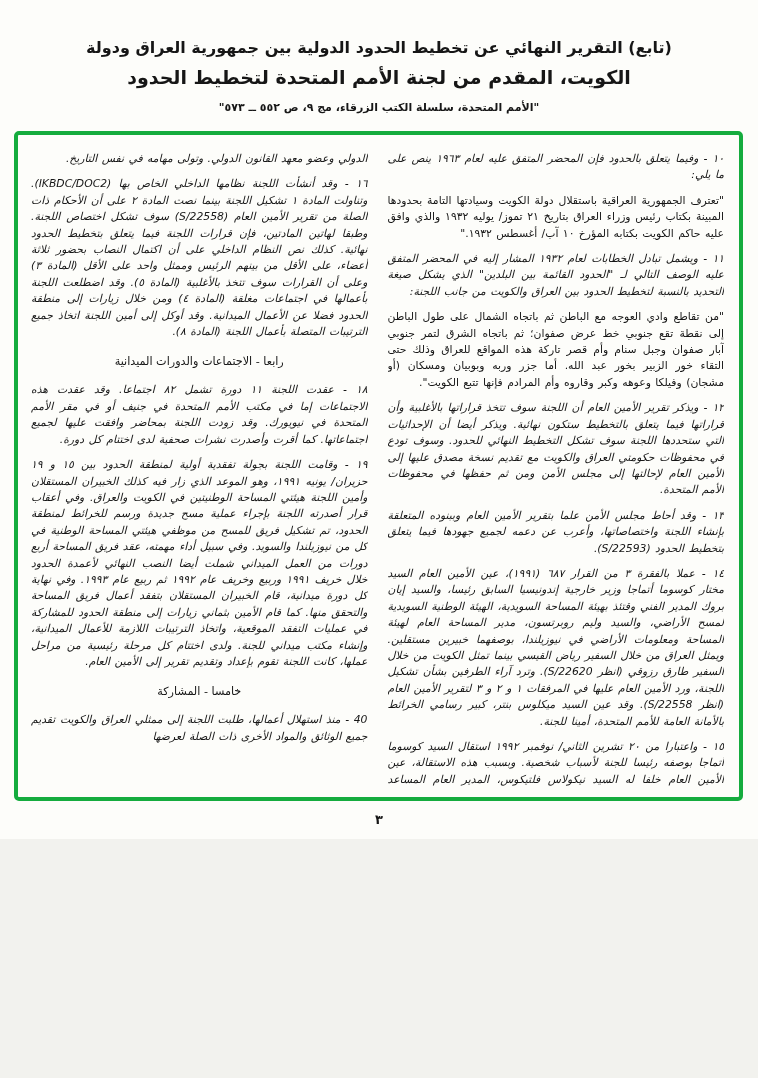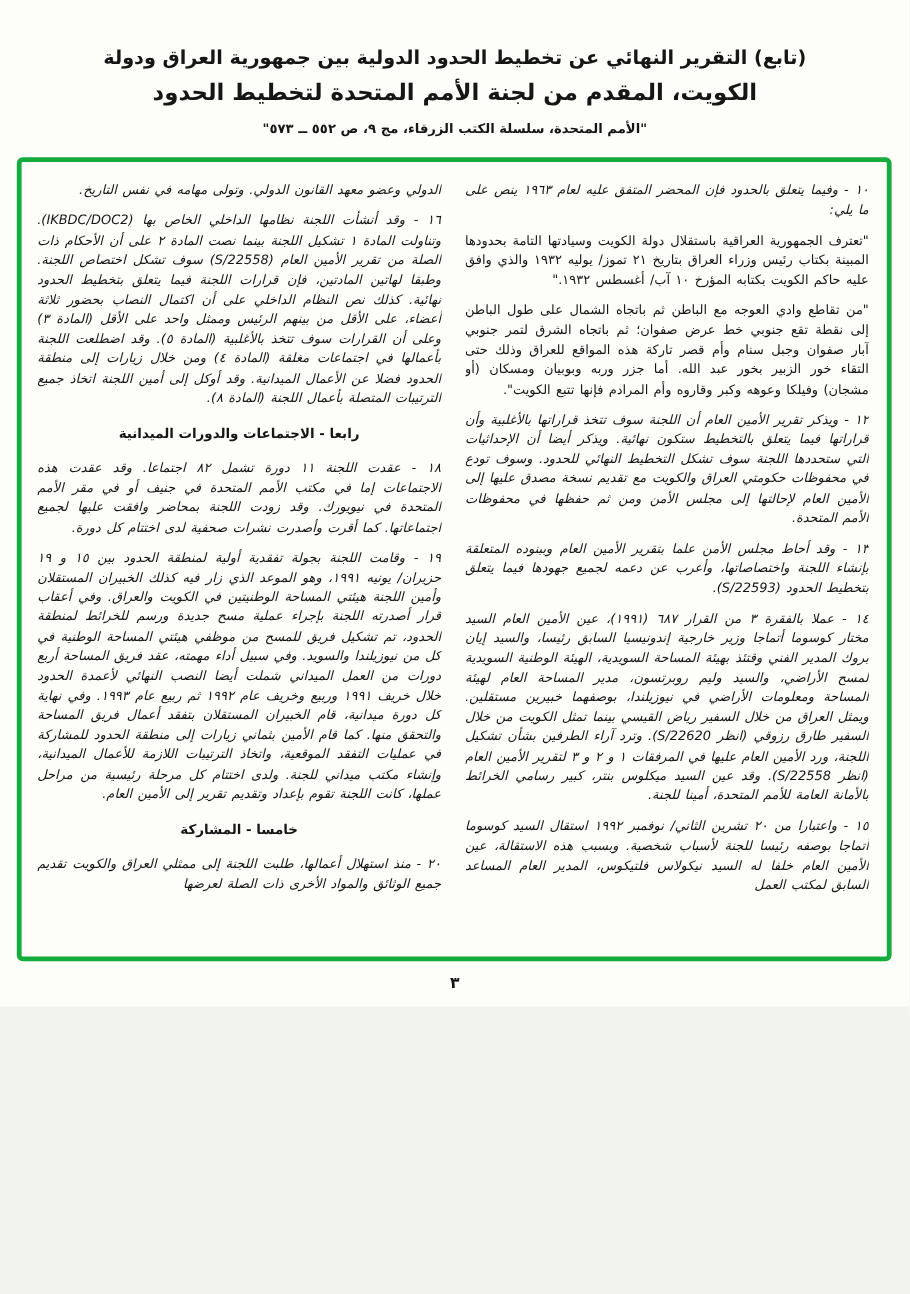--- a/index.html
+++ b/index.html
@@ -76,21 +76,21 @@
     font-style: italic;
   }
 
   .quote {
     margin-bottom: 9px;
     word-spacing: 1px;
   }
 
   .section-heading {
     text-align: center;
-    font-weight: bold;
+    font-weight: normal;
     font-size: 11.2px;
     margin: 13px 0 12px 0;
   }
 
   
   .page-number {
     position: absolute;
     bottom: 12px;
     left: 0;
     right: 0;
@@ -109,35 +109,36 @@
     <div class="h-line2">الكويت، المقدم من لجنة الأمم المتحدة لتخطيط الحدود</div>
     <div class="h-line3">"الأمم المتحدة، سلسلة الكتب الزرقاء، مج ٩، ص ٥٥٢ ــ ٥٧٣"</div>
   </div>
 
   <div class="content-frame">
     <div class="columns">
 
       <div class="col">
         <p class="para">١٠ - وفيما يتعلق بالحدود فإن المحضر المتفق عليه لعام ١٩٦٣ ينص على ما يلي:</p>
         <p class="quote">"تعترف الجمهورية العراقية باستقلال دولة الكويت وسيادتها التامة بحدودها المبينة بكتاب رئيس وزراء العراق بتاريخ ٢١ تموز/ يوليه ١٩٣٢ والذي وافق عليه حاكم الكويت بكتابه المؤرخ ١٠ آب/ أغسطس ١٩٣٢."</p>
+        <p class="para">١١ - ويشمل تبادل الخطابات لعام ١٩٣٢ المشار إليه في المحضر المتفق عليه الوصف التالي لـ "الحدود القائمة بين البلدين" الذي يشكل صيغة التحديد بالنسبة لتخطيط الحدود بين العراق والكويت من جانب اللجنة:</p>
         <p class="quote">"من تقاطع وادي العوجه مع الباطن ثم باتجاه الشمال على طول الباطن إلى نقطة تقع جنوبي خط عرض صفوان؛ ثم باتجاه الشرق لتمر جنوبي آبار صفوان وجبل سنام وأم قصر تاركة هذه المواقع للعراق وذلك حتى التقاء خور الزبير بخور عبد الله. أما جزر وربه وبوبيان ومسكان (أو مشجان) وفيلكا وعوهه وكبر وقاروه وأم المرادم فإنها تتبع الكويت".</p>
         <p class="para">١٢ - ويذكر تقرير الأمين العام أن اللجنة سوف تتخذ قراراتها بالأغلبية وأن قراراتها فيما يتعلق بالتخطيط ستكون نهائية. ويذكر أيضا أن الإحداثيات التي ستحددها اللجنة سوف تشكل التخطيط النهائي للحدود. وسوف تودع في محفوظات حكومتي العراق والكويت مع تقديم نسخة مصدق عليها إلى الأمين العام لإحالتها إلى مجلس الأمن ومن ثم حفظها في محفوظات الأمم المتحدة.</p>
         <p class="para">١٣ - وقد أحاط مجلس الأمن علما بتقرير الأمين العام وببنوده المتعلقة بإنشاء اللجنة واختصاصاتها، وأعرب عن دعمه لجميع جهودها فيما يتعلق بتخطيط الحدود (S/22593).</p>
         <p class="para">١٤ - عملا بالفقرة ٣ من القرار ٦٨٧ (١٩٩١)، عين الأمين العام السيد مختار كوسوما أتماجا وزير خارجية إندونيسيا السابق رئيسا، والسيد إيان بروك المدير الفني وقتئذ بهيئة المساحة السويدية، الهيئة الوطنية السويدية لمسح الأراضي، والسيد وليم روبرتسون، مدير المساحة العام لهيئة المساحة ومعلومات الأراضي في نيوزيلندا، بوصفهما خبيرين مستقلين. ويمثل العراق من خلال السفير رياض القيسي بينما تمثل الكويت من خلال السفير طارق رزوقي (انظر S/22620). وترد آراء الطرفين بشأن تشكيل اللجنة، ورد الأمين العام عليها في المرفقات ١ و ٢ و ٣ لتقرير الأمين العام (انظر S/22558). وقد عين السيد ميكلوس بنتر، كبير رسامي الخرائط بالأمانة العامة للأمم المتحدة، أمينا للجنة.</p>
         <p class="para">١٥ - واعتبارا من ٢٠ تشرين الثاني/ نوفمبر ١٩٩٢ استقال السيد كوسوما أتماجا بوصفه رئيسا للجنة لأسباب شخصية. وبسبب هذه الاستقالة، عين الأمين العام خلفا له السيد نيكولاس فلتيكوس، المدير العام المساعد السابق لمكتب العمل</p>
       </div>
 
       <div class="col">
         <p class="para">الدولي وعضو معهد القانون الدولي. وتولى مهامه في نفس التاريخ.</p>
         <p class="para">١٦ - وقد أنشأت اللجنة نظامها الداخلي الخاص بها (IKBDC/DOC2). وتناولت المادة ١ تشكيل اللجنة بينما نصت المادة ٢ على أن الأحكام ذات الصلة من تقرير الأمين العام (S/22558) سوف تشكل اختصاص اللجنة. وطبقا لهاتين المادتين، فإن قرارات اللجنة فيما يتعلق بتخطيط الحدود نهائية. كذلك نص النظام الداخلي على أن اكتمال النصاب بحضور ثلاثة أعضاء، على الأقل من بينهم الرئيس وممثل واحد على الأقل (المادة ٣) وعلى أن القرارات سوف تتخذ بالأغلبية (المادة ٥). وقد اضطلعت اللجنة بأعمالها في اجتماعات مغلقة (المادة ٤) ومن خلال زيارات إلى منطقة الحدود فضلا عن الأعمال الميدانية. وقد أوكل إلى أمين اللجنة اتخاذ جميع الترتيبات المتصلة بأعمال اللجنة (المادة ٨).</p>
         <div class="section-heading">رابعا -  الاجتماعات والدورات الميدانية</div>
         <p class="para">١٨ - عقدت اللجنة ١١ دورة تشمل ٨٢ اجتماعا. وقد عقدت هذه الاجتماعات إما في مكتب الأمم المتحدة في جنيف أو في مقر الأمم المتحدة في نيويورك. وقد زودت اللجنة بمحاضر وافقت عليها لجميع اجتماعاتها. كما أقرت وأصدرت نشرات صحفية لدى اختتام كل دورة.</p>
         <p class="para">١٩ - وقامت اللجنة بجولة تفقدية أولية لمنطقة الحدود بين ١٥ و ١٩ حزيران/ يونيه ١٩٩١، وهو الموعد الذي زار فيه كذلك الخبيران المستقلان وأمين اللجنة هيئتي المساحة الوطنيتين في الكويت والعراق. وفي أعقاب قرار أصدرته اللجنة بإجراء عملية مسح جديدة ورسم للخرائط لمنطقة الحدود، تم تشكيل فريق للمسح من موظفي هيئتي المساحة الوطنية في كل من نيوزيلندا والسويد. وفي سبيل أداء مهمته، عقد فريق المساحة أربع دورات من العمل الميداني شملت أيضا النصب النهائي لأعمدة الحدود خلال خريف ١٩٩١ وربيع وخريف عام ١٩٩٢ ثم ربيع عام ١٩٩٣. وفي نهاية كل دورة ميدانية، قام الخبيران المستقلان بتفقد أعمال فريق المساحة والتحقق منها. كما قام الأمين بثماني زيارات إلى منطقة الحدود للمشاركة في عمليات التفقد الموقعية، واتخاذ الترتيبات اللازمة للأعمال الميدانية، وإنشاء مكتب ميداني للجنة. ولدى اختتام كل مرحلة رئيسية من مراحل عملها، كانت اللجنة تقوم بإعداد وتقديم تقرير إلى الأمين العام.</p>
         <div class="section-heading">خامسا -  المشاركة</div>
-        <p class="para">٢٠ - منذ استهلال أعمالها، طلبت اللجنة إلى ممثلي العراق والكويت تقديم جميع الوثائق والمواد الأخرى ذات الصلة لعرضها</p>
+        <p class="para">40 - منذ استهلال أعمالها، طلبت اللجنة إلى ممثلي العراق والكويت تقديم جميع الوثائق والمواد الأخرى ذات الصلة لعرضها</p>
       </div>
 
     </div>
   </div>
 
   <div class="page-number">٣</div>
 
 </div>
 
 </body></html>

